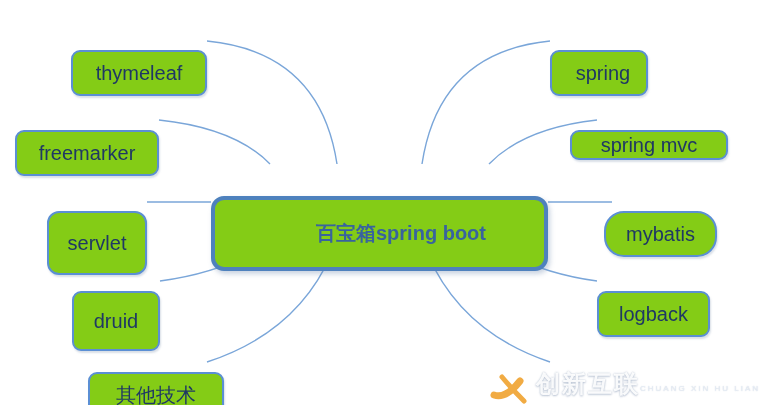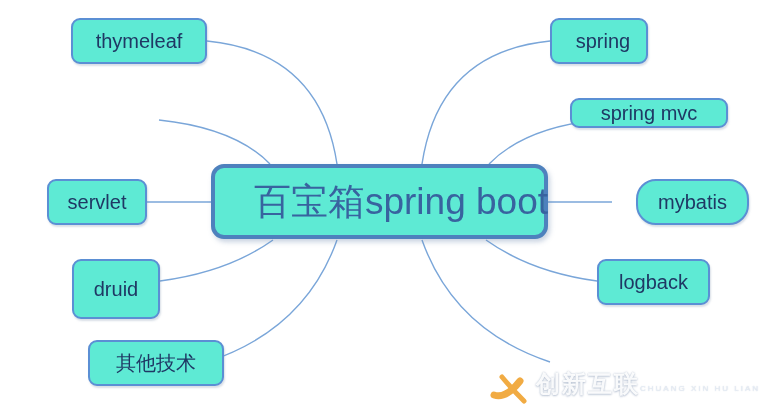--- a/index.html
+++ b/index.html
@@ -8,49 +8,50 @@
     width:762px;height:405px;
     background:#ffffff;
     overflow:hidden;
     font-family:"Liberation Sans","DejaVu Sans",sans-serif;
   }
   .links{position:absolute;left:0;top:0;width:762px;height:405px;z-index:1;}
   .node{
     position:absolute;
     box-sizing:border-box;
     display:flex;align-items:center;justify-content:center;
-    background:#5eead4;
+    background:#84cc16;
     border:2px solid #5b8fd4;
     border-radius:9px;
     color:#1f3864;
     font-size:20px;
     z-index:2;
     box-shadow:1px 2px 2px rgba(120,140,170,0.28);
     cursor:default;
     white-space:nowrap;
+    margin-top:32px;
   }
   .node-center{
     border:4px solid #4e81bd;
     border-radius:13px;
-    font-size:37px;
-    font-weight:normal;
+    font-size:20px;
+    font-weight:bold;
     color:#38639f;
     box-shadow:2px 3px 5px rgba(100,130,170,0.35);
     padding-left:43px;
   }
   
   .n-thymeleaf {left:71px; top:18px; width:136px;height:46px;}
   .n-freemarker{left:15px; top:98px; width:144px;height:46px;}
-  .n-servlet   {left:47px; top:179px;width:100px;height:46px;}
+  .n-servlet   {left:47px; top:179px;width:100px;height:64px;border-radius:12px;}
   .n-druid     {left:72px; top:259px;width:88px; height:60px;}
   .n-other     {left:88px; top:340px;width:136px;height:46px;}
   .n-center    {left:211px;top:164px;width:337px;height:75px;}
   .n-spring    {left:550px;top:18px; width:98px; height:46px;padding-left:8px;}
   .n-springmvc {left:570px;top:98px; width:158px;height:30px;}
-  .n-mybatis   {left:636px;top:179px;width:113px;height:46px;border-radius:20px;}
+  .n-mybatis   {left:604px;top:179px;width:113px;height:46px;border-radius:20px;}
   .n-logback   {left:597px;top:259px;width:113px;height:46px;}
   .n-schedule  {left:550px;top:340px;width:122px;height:46px;}
 
   .watermark{
     position:absolute;right:2px;bottom:-4px;z-index:3;
     display:flex;align-items:center;
     opacity:0.9;
     pointer-events:none;
   }
   .wm-text-col{display:flex;flex-direction:row;align-items:flex-start;margin-left:2px;}
@@ -77,20 +78,21 @@
     <path d="M160,281 Q228,272 273,240"></path>
     <path d="M207,362 Q305,330 337,240"></path>
     <path d="M550,41 Q439,52 422,164"></path>
     <path d="M597,120 Q524,128 489,164"></path>
     <path d="M548,202 L612,202"></path>
     <path d="M597,281 Q531,272 486,240"></path>
     <path d="M550,362 Q454,330 422,240"></path>
   </svg>
 
   <div class="node n-thymeleaf">thymeleaf</div>
+  <div class="node n-freemarker">freemarker</div>
   <div class="node n-servlet">servlet</div>
   <div class="node n-druid">druid</div>
   <div class="node n-other">其他技术</div>
 
   <div class="node node-center n-center">百宝箱spring boot</div>
 
   <div class="node n-spring">spring</div>
   <div class="node n-springmvc">spring mvc</div>
   <div class="node n-mybatis">mybatis</div>
   <div class="node n-logback">logback</div>

